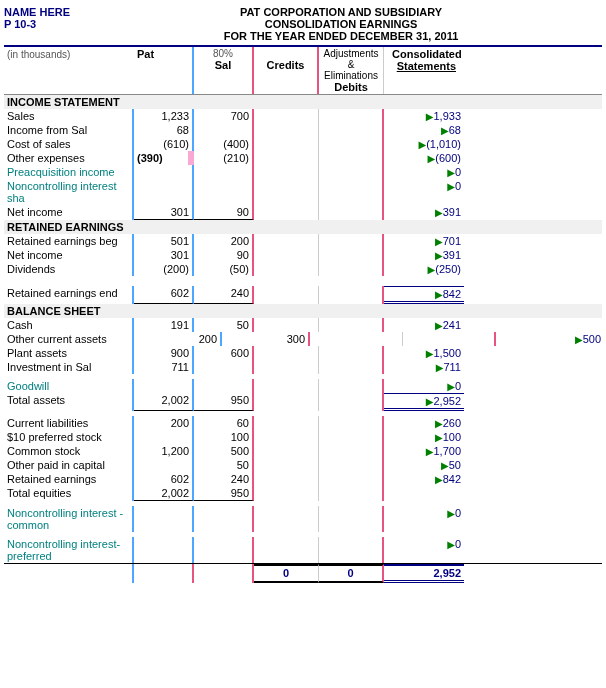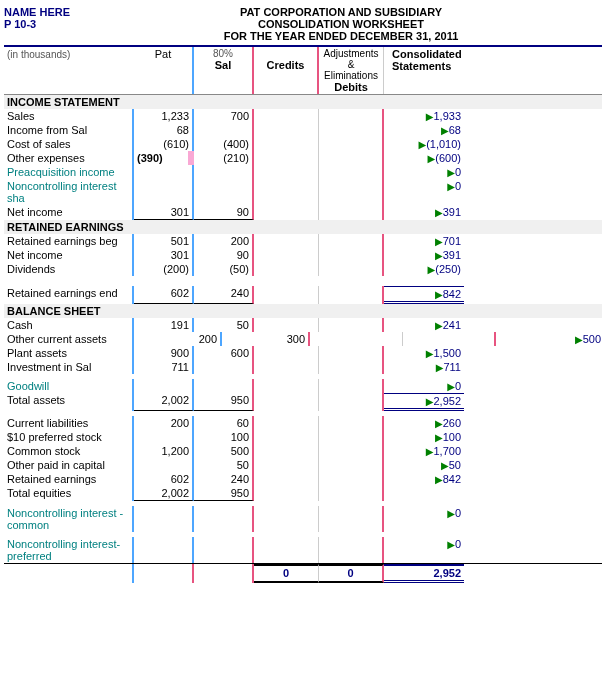--- a/index.html
+++ b/index.html
@@ -20,44 +20,44 @@
 <body>
 
 <div class="page">
     <div style="display: flex; justify-content: space-between; margin-bottom: 2px;">
   <div>
     <div style="color:#000080;font-weight:bold;font-size:11px;">NAME HERE</div>
     <div style="color:#000080;font-weight:bold;font-size:11px;">P 10-3</div>
   </div>
   <div style="text-align:center;font-weight:bold;font-size:11px;flex:1;margin-left:10px;">
     <div>PAT CORPORATION AND SUBSIDIARY</div>
-    <div>CONSOLIDATION WORKSHEET</div>
+    <div>CONSOLIDATION EARNINGS</div>
     <div>FOR THE YEAR ENDED DECEMBER 31, 2011</div>
   </div>
 </div>
     <div style="display: grid; grid-template-columns: 130px 60px 60px 65px 65px 80px; border-top: 2px solid rgb(0, 0, 128); margin-top: 3px; border-bottom: 1px solid rgb(136, 136, 136);">
       <div style="padding: 1px 3px;"><span style="font-size:10px;color:#555;">(in thousands)</span></div>
       <div style="padding: 1px 3px; border-right: 2px solid rgb(77, 166, 255);">
-        <div style="text-align:center;font-weight:normal;">Pat</div>
+        <div style="font-weight:bold;">Pat</div>
       </div>
       <div style="padding: 1px 3px; border-right: 2px solid rgb(231, 84, 128);">
         <div style="text-align:center;font-size:10px;color:#555;">80%</div>
         <div style="text-align:center;font-weight:bold;">Sal</div>
       </div>
       <div style="padding: 1px 3px; border-right: 2px solid rgb(231, 84, 128);">
         <div style="text-align:center;font-size:10px;">&nbsp;</div>
         <div style="text-align:center;font-weight:bold;">Credits</div>
       </div>
       <div style="padding: 1px 3px; border-right: 1px solid rgb(204, 204, 204);">
         <div style="text-align:center;font-size:10px;">Adjustments &amp; Eliminations</div>
         <div style="text-align:center;font-weight:bold;">Debits</div>
       </div>
       <div style="padding: 1px 8px;">
         <div style="text-align:center;font-weight:bold;">Consolidated</div>
-        <div style="text-align:left;font-weight:bold;">Statements</div>
+        <div style="text-align:right;font-weight:bold;text-decoration:underline;">Statements</div>
       </div>
     </div>
     <div>
       <div style="display: grid; grid-template-columns: 130px 60px 60px 65px 65px 80px; background: rgb(240, 240, 240);">
         <div style="font-weight:bold;font-size:11px;padding:1px 3px;grid-column:1/7;">INCOME STATEMENT</div>
       </div>
       <div style="display: grid; grid-template-columns: 130px 60px 60px 65px 65px 80px;">
     <div style="padding:1px 3px; color:#000; border-right:2px solid #4da6ff;">Sales</div>
     <div style="text-align:right;padding:1px 3px; border-right:2px solid #4da6ff; ">1,233</div>
     <div style="text-align:right;padding:1px 3px; border-right:2px solid #e75480; ">700</div>

